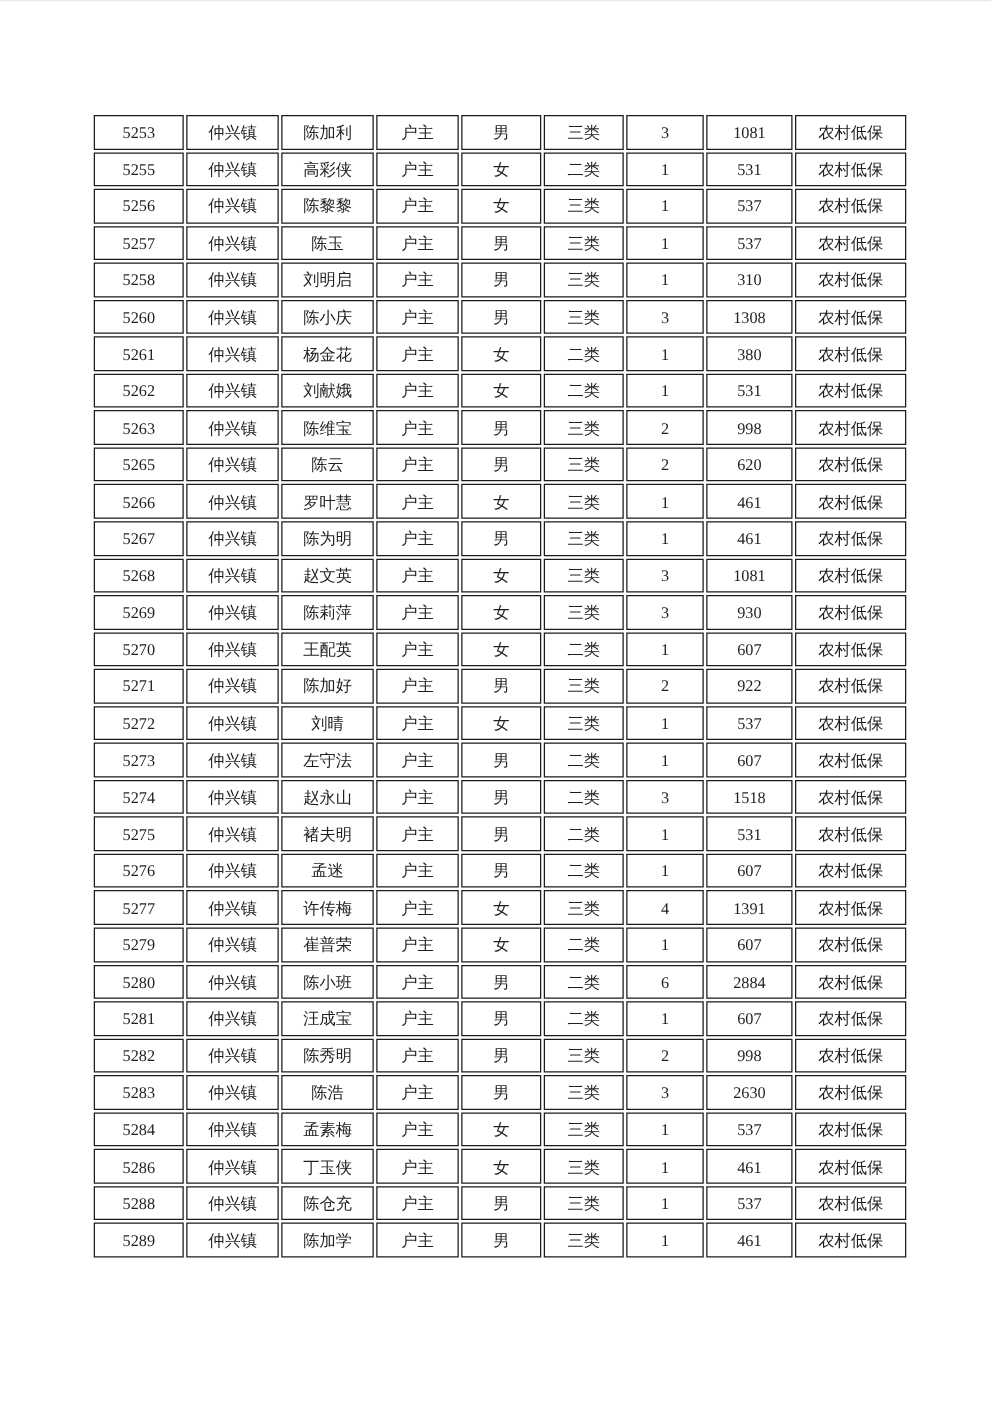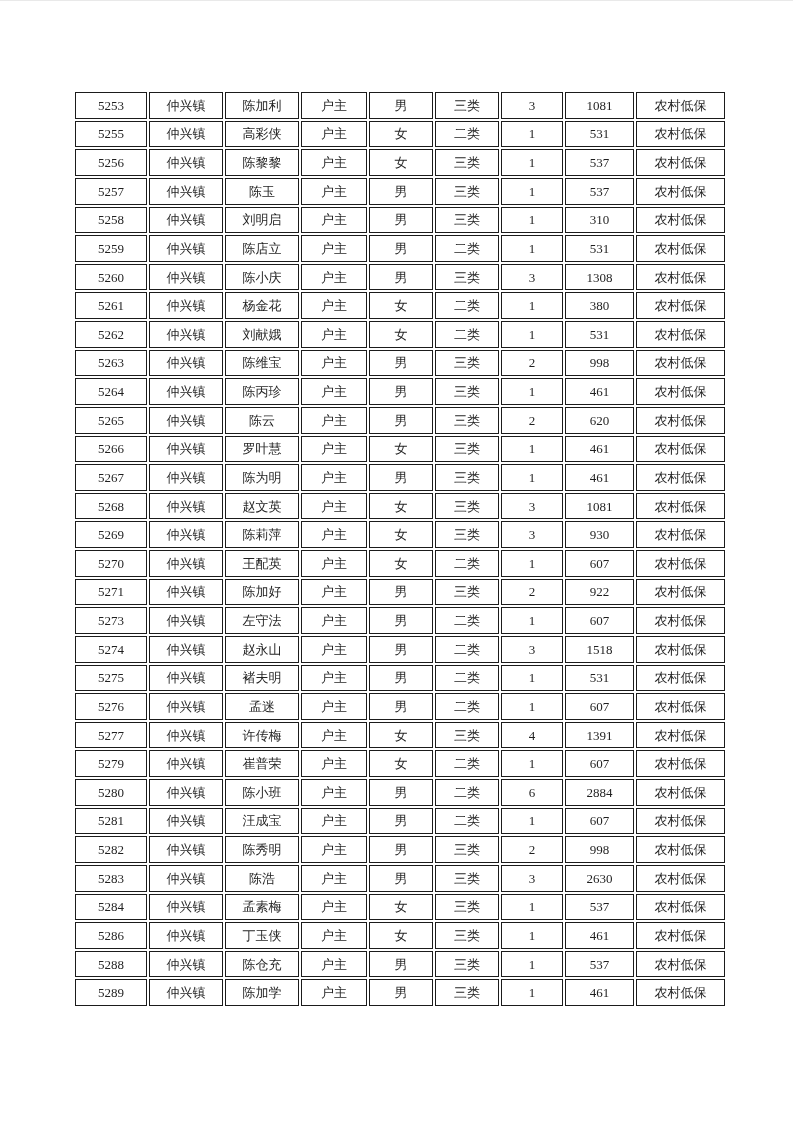--- a/index.html
+++ b/index.html
@@ -123,31 +123,20 @@
           <td>仲兴镇</td>
           <td>刘明启</td>
           <td>户主</td>
           <td>男</td>
           <td>三类</td>
           <td>1</td>
           <td>310</td>
           <td>农村低保</td>
         </tr>
         <tr>
-          <td>5259</td>
-          <td>仲兴镇</td>
-          <td>陈店立</td>
-          <td>户主</td>
-          <td>男</td>
-          <td>二类</td>
-          <td>1</td>
-          <td>531</td>
-          <td>农村低保</td>
-        </tr>
-        <tr>
           <td>5260</td>
           <td>仲兴镇</td>
           <td>陈小庆</td>
           <td>户主</td>
           <td>男</td>
           <td>三类</td>
           <td>3</td>
           <td>1308</td>
           <td>农村低保</td>
         </tr>
@@ -178,31 +167,20 @@
           <td>仲兴镇</td>
           <td>陈维宝</td>
           <td>户主</td>
           <td>男</td>
           <td>三类</td>
           <td>2</td>
           <td>998</td>
           <td>农村低保</td>
         </tr>
         <tr>
-          <td>5264</td>
-          <td>仲兴镇</td>
-          <td>陈丙珍</td>
-          <td>户主</td>
-          <td>男</td>
-          <td>三类</td>
-          <td>1</td>
-          <td>461</td>
-          <td>农村低保</td>
-        </tr>
-        <tr>
           <td>5265</td>
           <td>仲兴镇</td>
           <td>陈云</td>
           <td>户主</td>
           <td>男</td>
           <td>三类</td>
           <td>2</td>
           <td>620</td>
           <td>农村低保</td>
         </tr>
@@ -263,20 +241,31 @@
         </tr>
         <tr>
           <td>5271</td>
           <td>仲兴镇</td>
           <td>陈加好</td>
           <td>户主</td>
           <td>男</td>
           <td>三类</td>
           <td>2</td>
           <td>922</td>
+          <td>农村低保</td>
+        </tr>
+        <tr>
+          <td>5272</td>
+          <td>仲兴镇</td>
+          <td>刘晴</td>
+          <td>户主</td>
+          <td>女</td>
+          <td>三类</td>
+          <td>1</td>
+          <td>537</td>
           <td>农村低保</td>
         </tr>
         <tr>
           <td>5273</td>
           <td>仲兴镇</td>
           <td>左守法</td>
           <td>户主</td>
           <td>男</td>
           <td>二类</td>
           <td>1</td>

